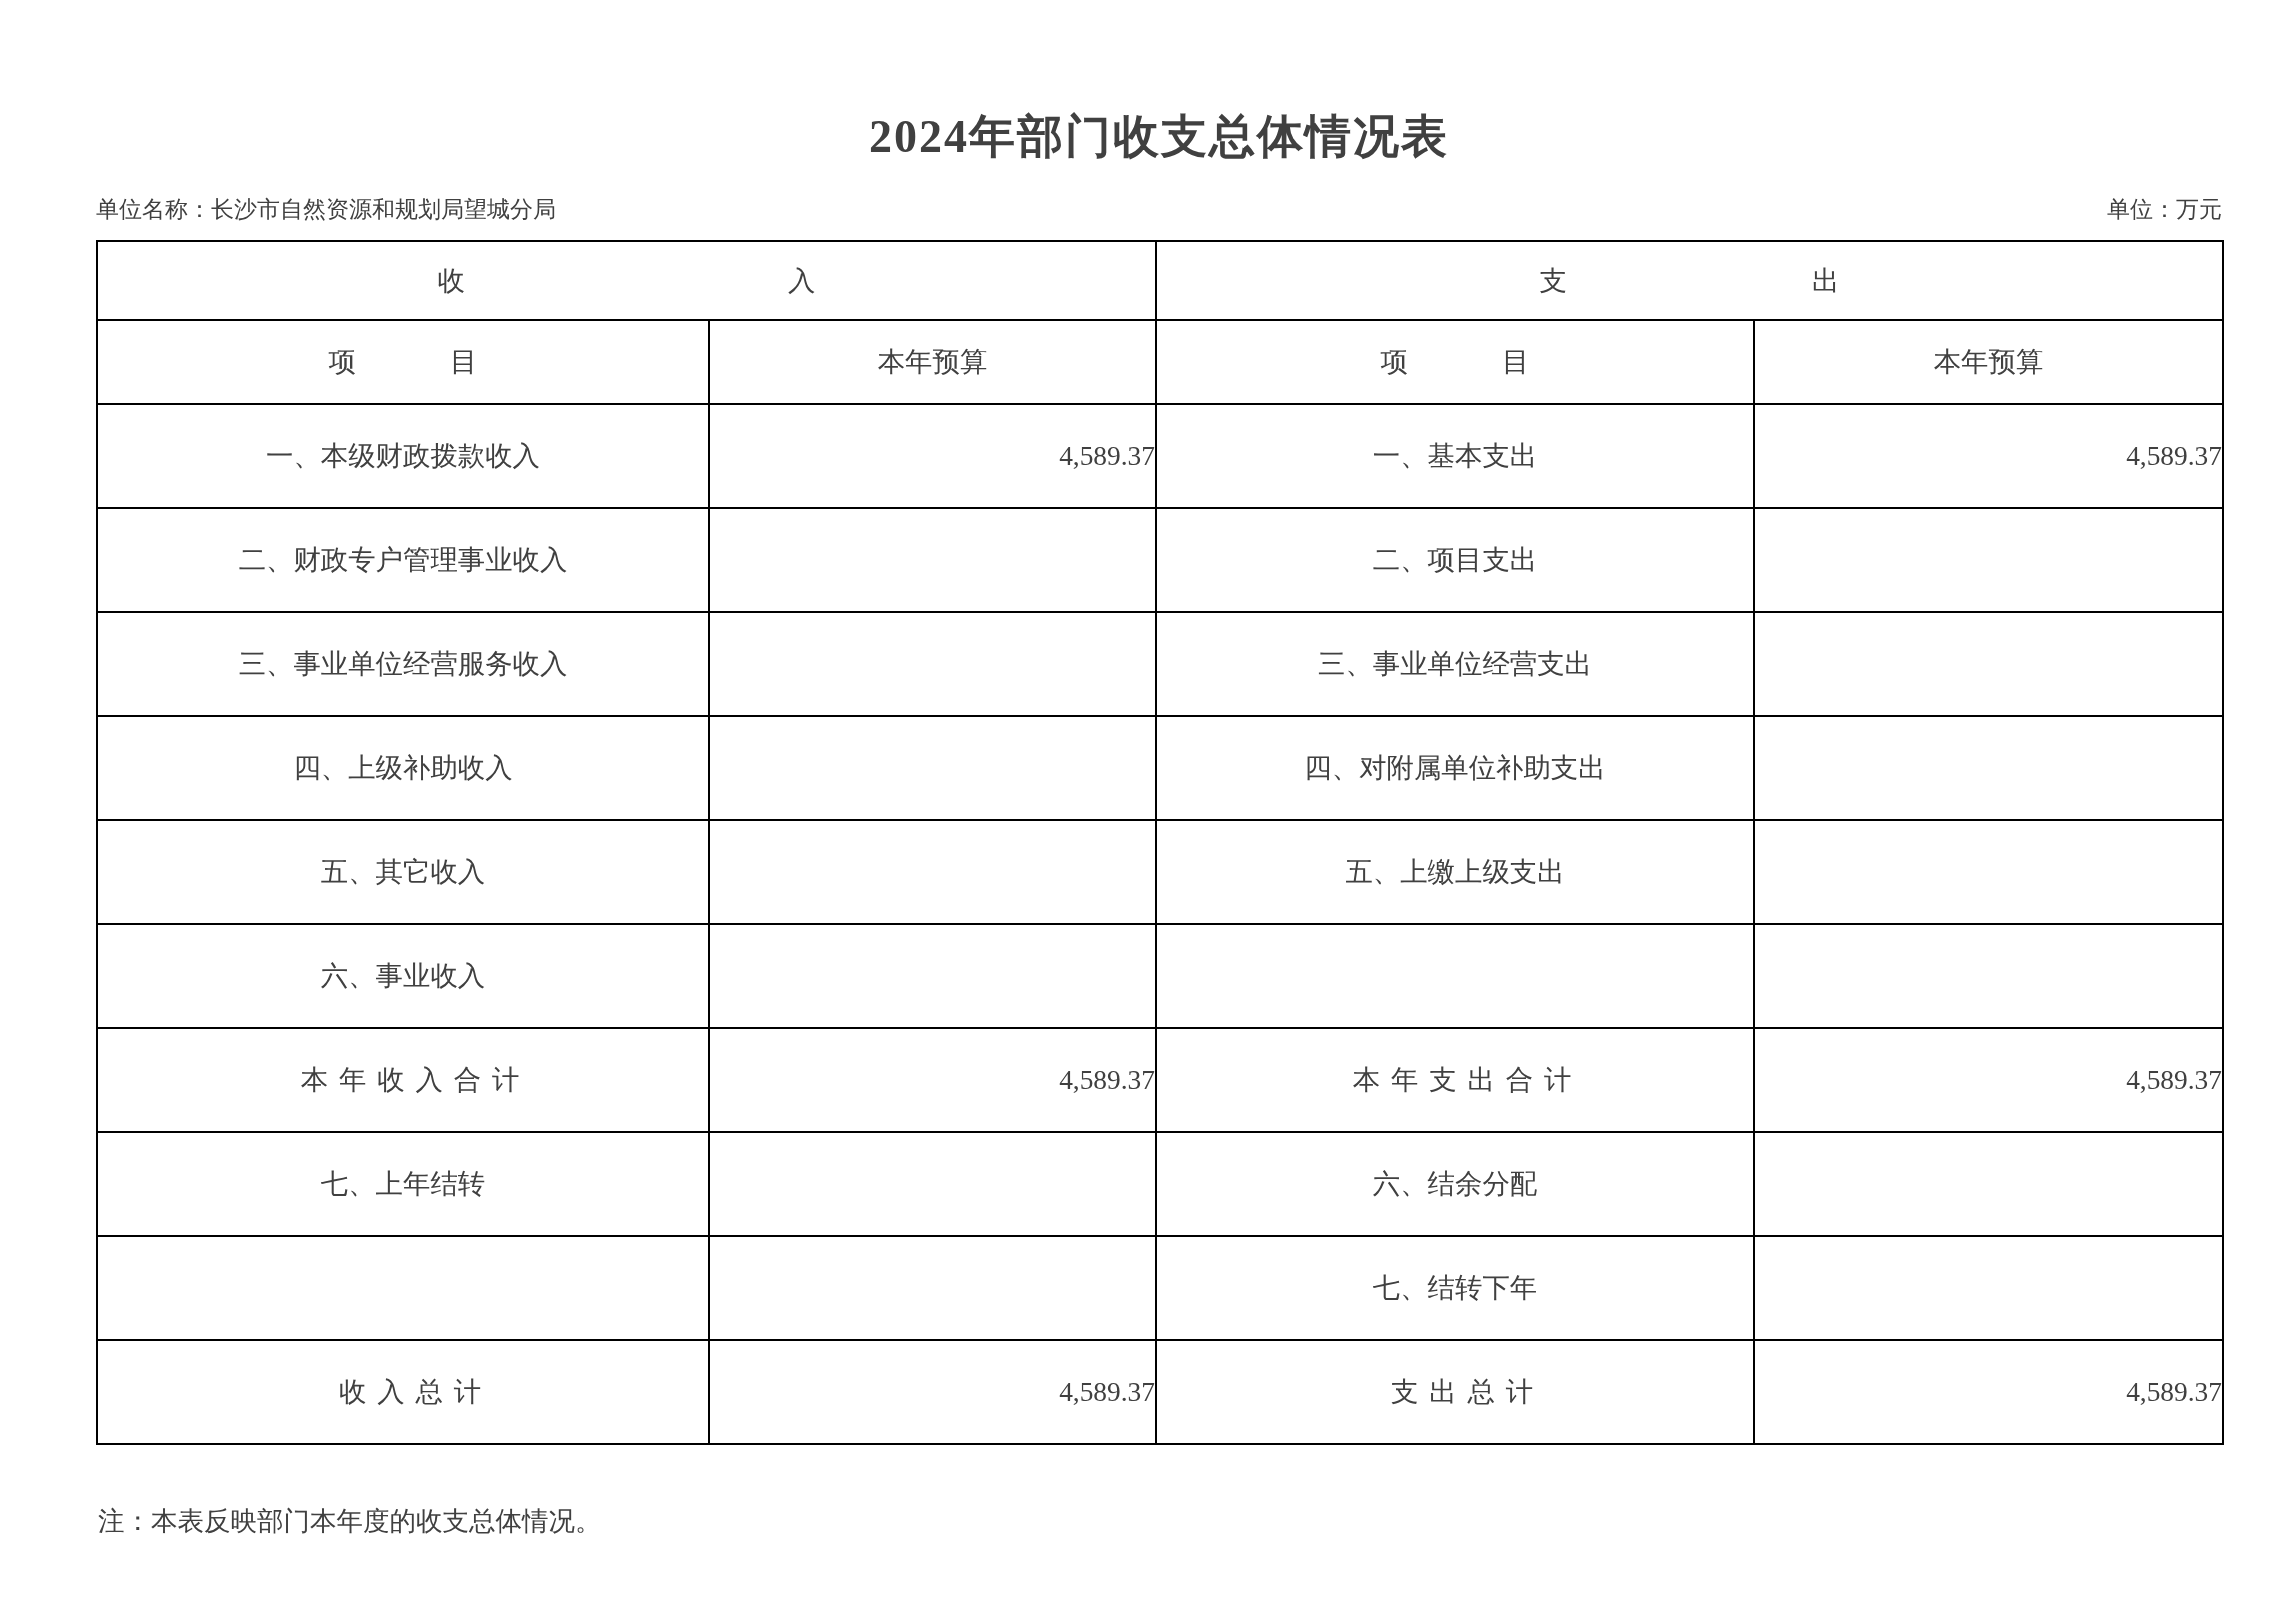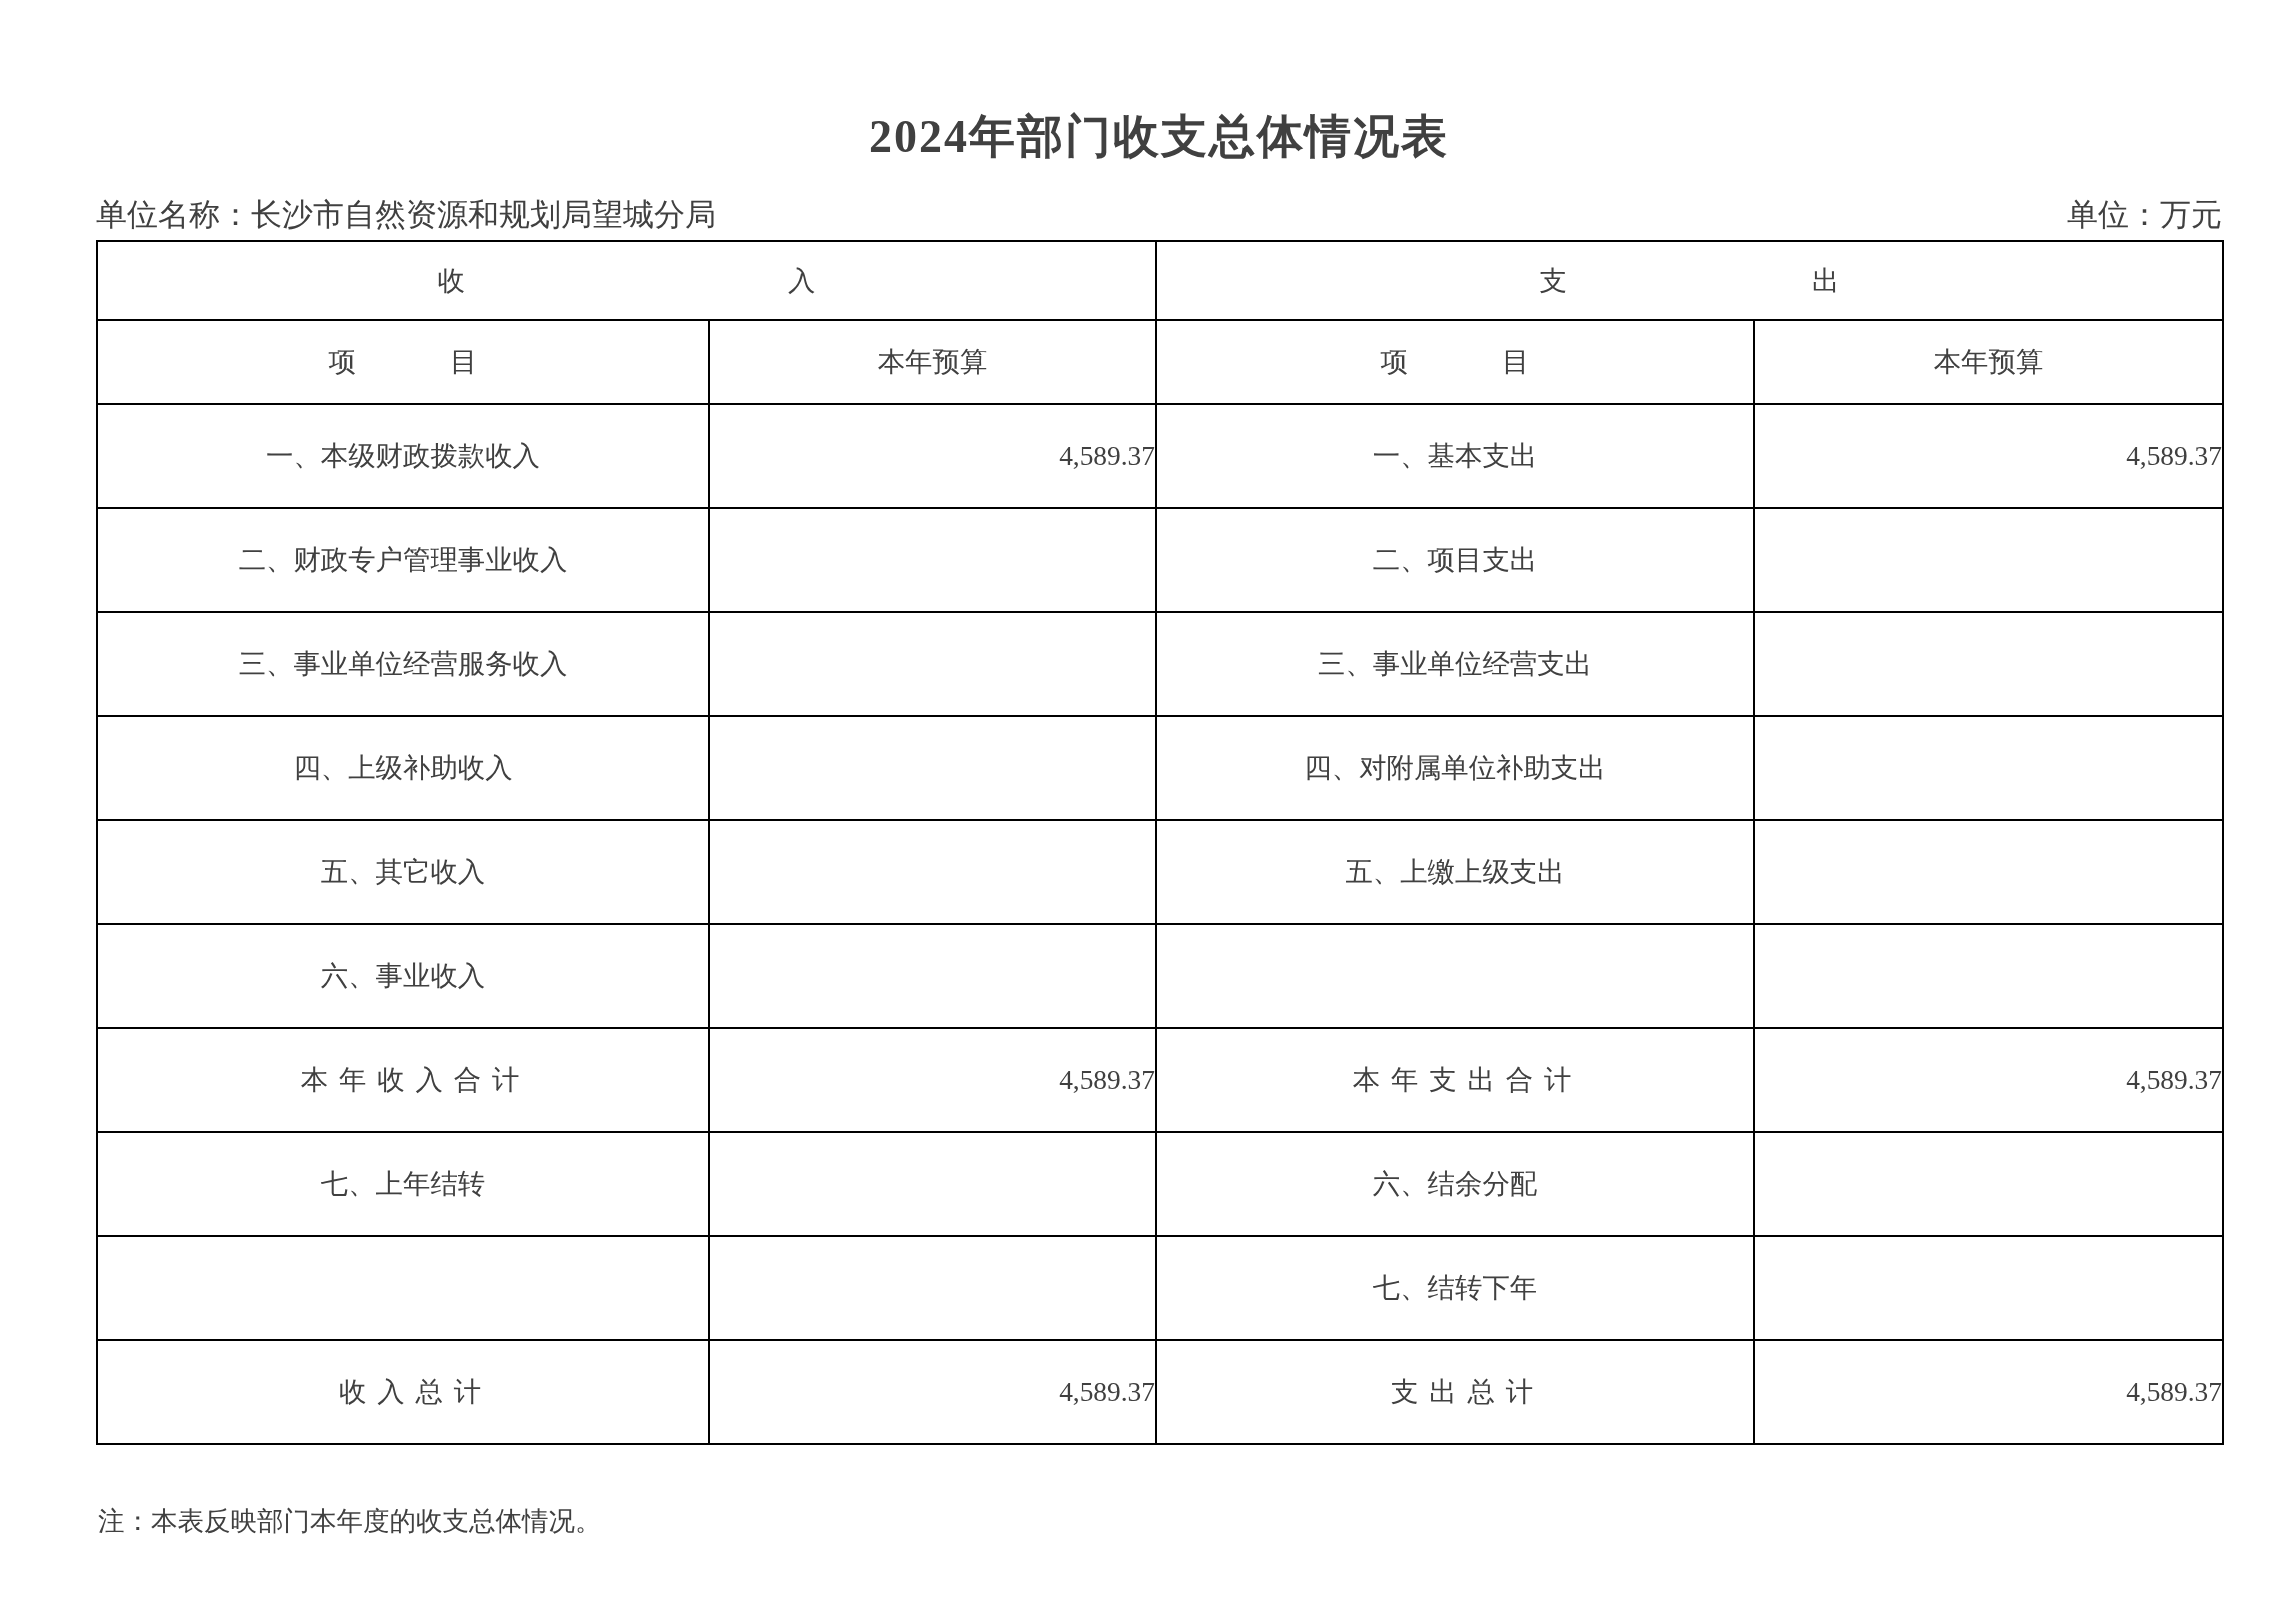--- a/index.html
+++ b/index.html
@@ -25,21 +25,21 @@
     letter-spacing: 2px;
   }
   .meta {
     position: absolute;
     left: 96px;
     top: 194px;
     width: 2126px;
     display: flex;
     justify-content: space-between;
     align-items: flex-start;
-    font-size: 31px;
+    font-size: 23px;
     gap: 34px;
   }
   table.budget {
     position: absolute;
     left: 96px;
     top: 240px;
     width: 2126px;
     border-collapse: collapse;
     table-layout: fixed;
     border: 2.9px solid #000;

